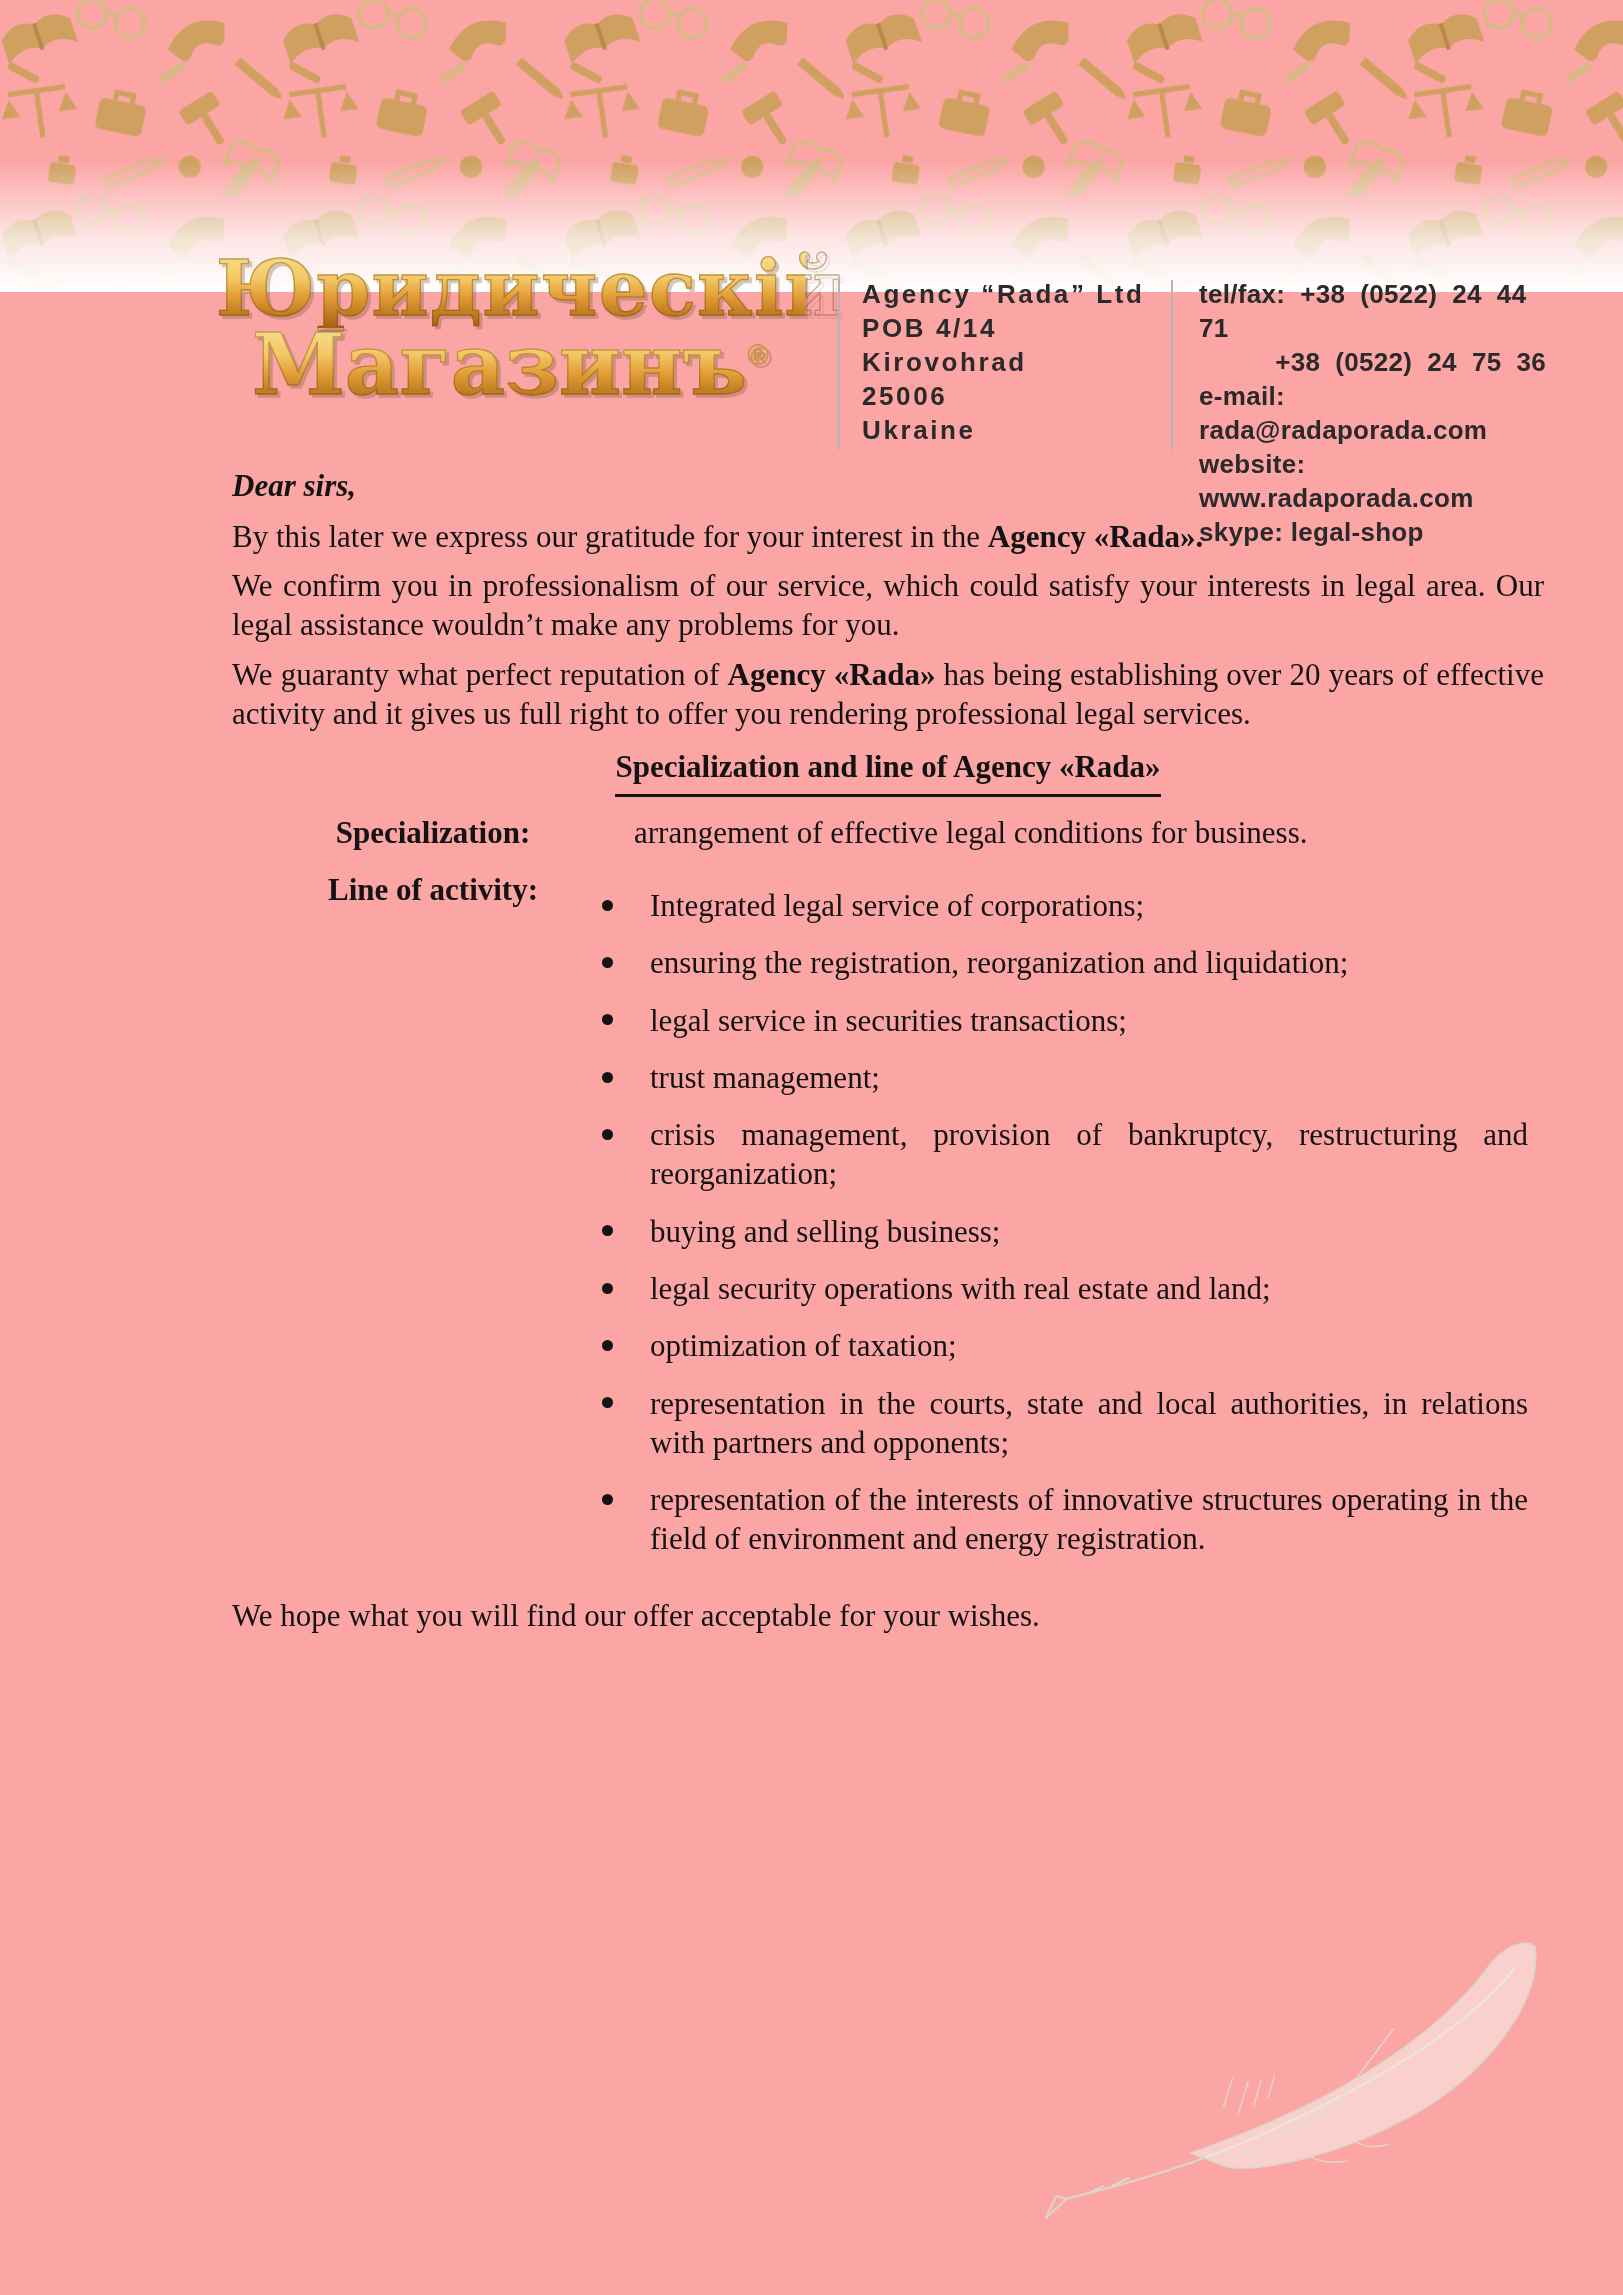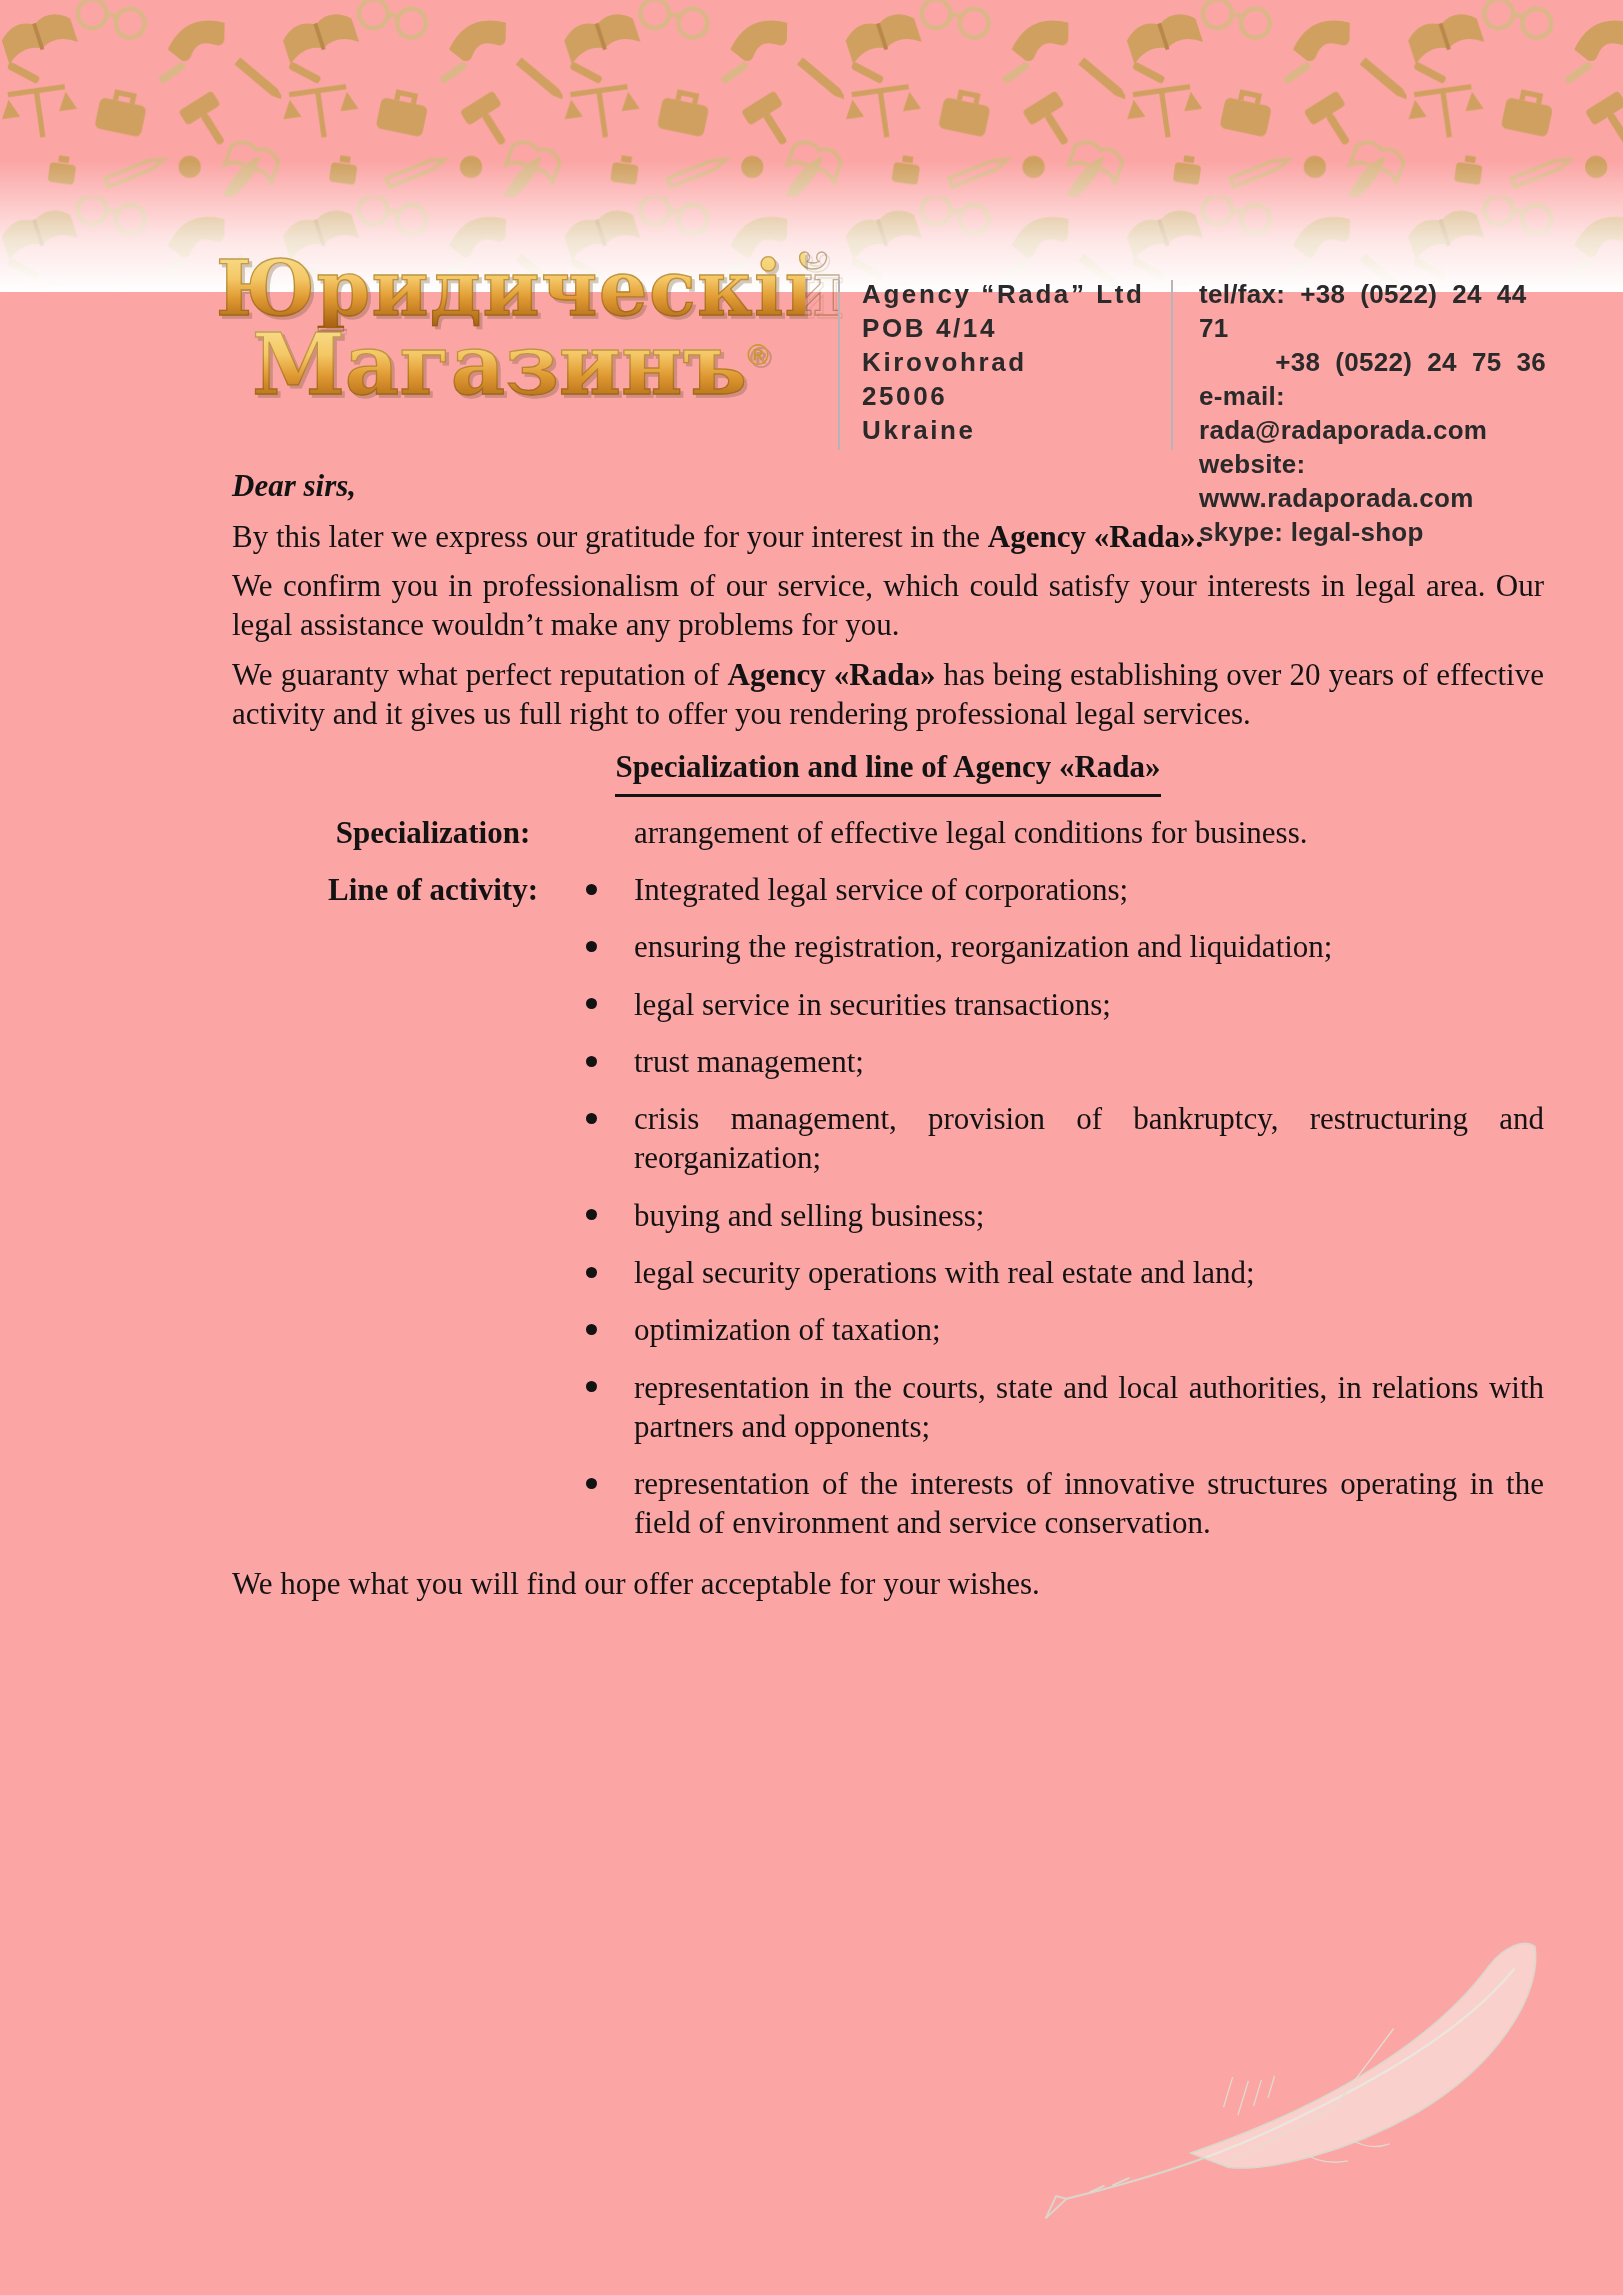--- a/index.html
+++ b/index.html
@@ -63,21 +63,21 @@
   .section-heading{margin:0 0 15.7px 0;text-align:center;}
   .section-heading span{
     display:inline-block;font-weight:bold;
     border-bottom:3.3px solid #131313;padding-bottom:8px;
   }
 
   .def-row{display:flex;align-items:flex-start;margin:0 0 18.3px 0;}
   .def-label{width:402px;flex:0 0 402px;font-weight:bold;text-align:center;}
   .def-value{flex:1;text-align:justify;}
 
-  ul.activities{margin:0;padding:0;list-style:none;flex:1;}
+  ul.activities{margin:16px;padding:0;list-style:none;flex:1;}
   ul.activities li{
     position:relative;margin:0 0 18.3px 0;text-align:justify;
   }
   ul.activities li:last-child{margin-bottom:0;}
   ul.activities li::before{
     content:"";position:absolute;left:-48px;top:13.7px;
     width:11px;height:11px;border-radius:50%;background:#131313;
   }
   .closing{margin:22px 0 0 0;text-align:left;}
 
@@ -203,21 +203,21 @@
       <ul class="activities">
         <li>Integrated legal service of corporations;</li>
         <li>ensuring the registration, reorganization and liquidation;</li>
         <li>legal service in securities transactions;</li>
         <li>trust management;</li>
         <li>crisis management, provision of bankruptcy, restructuring and reorganization;</li>
         <li>buying and selling business;</li>
         <li>legal security operations with real estate and land;</li>
         <li>optimization of taxation;</li>
         <li>representation in the courts, state and local authorities, in relations with partners and opponents;</li>
-        <li>representation of the interests of innovative structures operating in the field of environment and service conservation.</li>
+        <li>representation of the interests of innovative structures operating in the field of environment and energy registration.</li>
       </ul>
     </div>
 
     <p class="closing">We hope what you will find our offer acceptable for your wishes.</p>
   </div>
 
   <svg class="quill" width="550" height="327" viewBox="0 0 840 500" xmlns="http://www.w3.org/2000/svg">
     <g opacity="0.95">
       <path d="M60 440 C 150 418 260 388 380 332 C 540 258 670 180 745 88" stroke="#d9d9cc" stroke-width="3.5" fill="none"></path>
       <path d="M250 370 C 430 308 610 214 706 84 C 728 56 758 42 776 54

